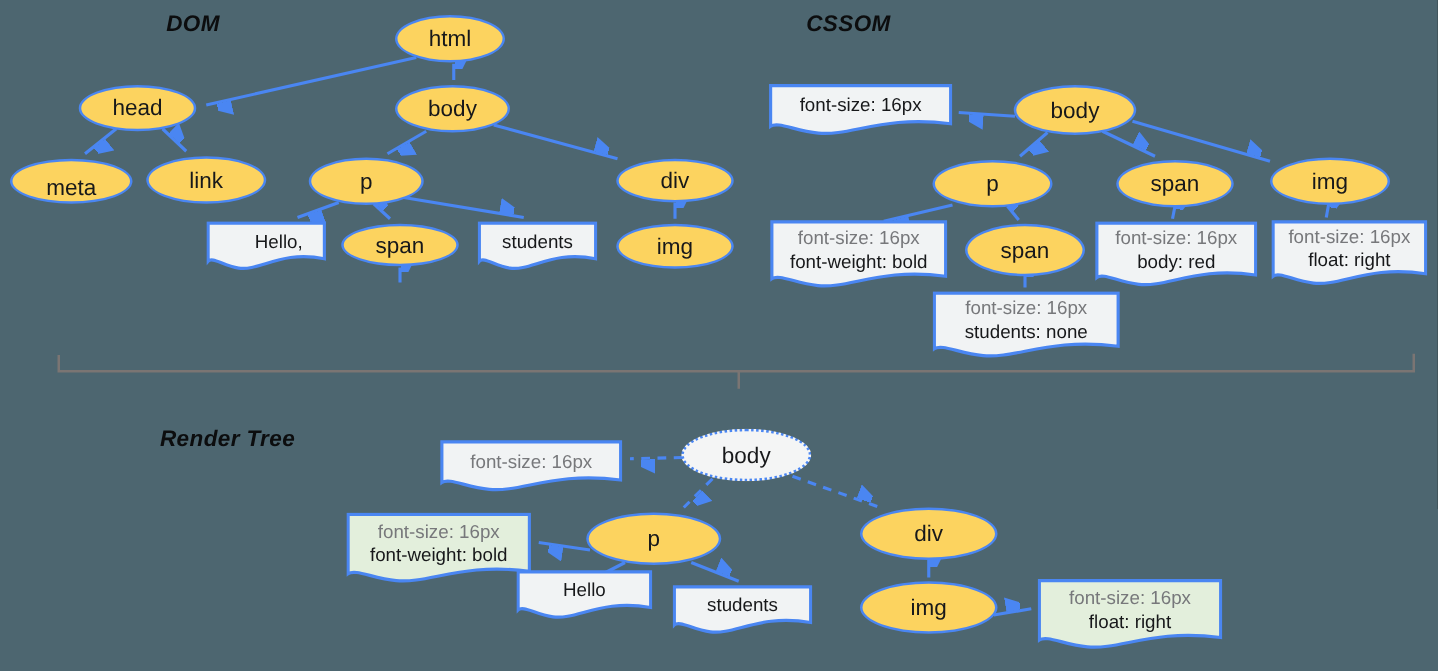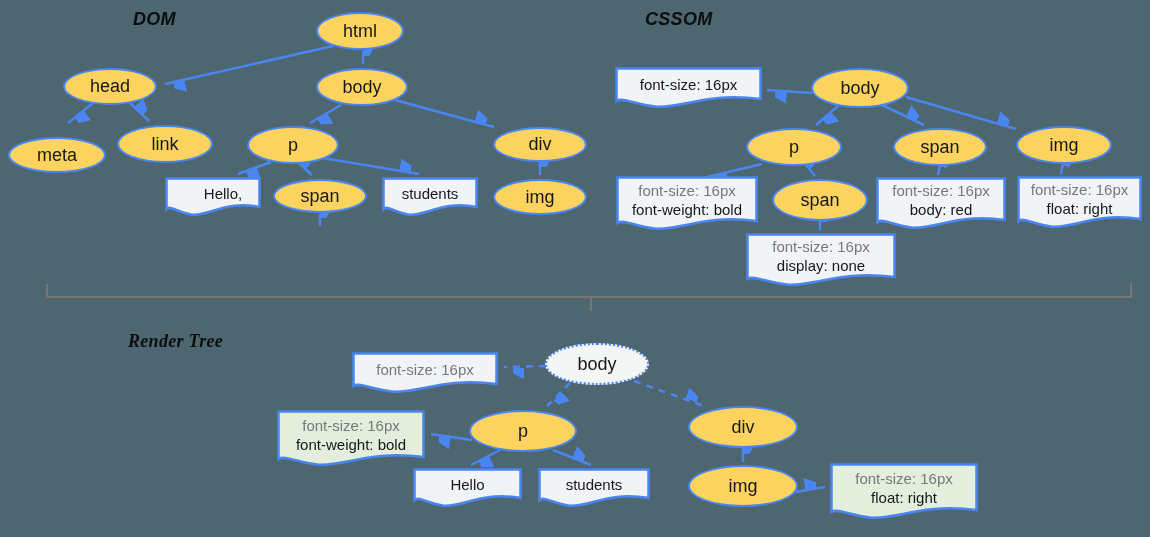--- a/index.html
+++ b/index.html
@@ -75,21 +75,21 @@
   <div class="sec-title" style="left:133px; top:9px;">DOM</div>
   <div class="node" style="left:316px; top:12px;  width:88px; height:38px;">
       <span>html</span>
     </div>
   <div class="node" style="left:63px;  top:68px;  width:94px; height:37px;">
       <span>head</span>
     </div>
   <div class="node" style="left:316px; top:68px;  width:92px; height:38px;">
       <span>body</span>
     </div>
-  <div class="node" style="left:8px;   top:137px; width:98px; height:36px;">
+  <div class="node" style="left:8px;   top:127px; width:98px; height:36px;align-items:flex-end;">
       <span>meta</span>
     </div>
   <div class="node" style="left:117px; top:125px; width:96px; height:38px;">
       <span>link</span>
     </div>
   <div class="node" style="left:247px; top:126px; width:92px; height:38px;">
       <span>p</span>
     </div>
   <div class="node" style="left:493px; top:127px; width:94px; height:35px;">
       <span>div</span>
@@ -154,24 +154,24 @@
         <path d="M1.5,1.5 L123.5,1.5 L123.5,43 C 77.5,36 56.25,53 33.75,50.5 C 17.5,48.5 6.25,41 1.5,45 Z"></path>
       </svg>
     <span class="muted">font-size: 16px</span>
     <span>float: right</span>
   </div>
   <div class="scrollbox" style="left:746px; top:233px; width:150px; height:55px;">
       <svg width="150" height="55">
         <path d="M1.5,1.5 L148.5,1.5 L148.5,44 C 93,37 67.5,54 40.5,51.5 C 21.000000000000004,49.5 7.5,42 1.5,46 Z"></path>
       </svg>
     <span class="muted">font-size: 16px</span>
-    <span>display: none</span>
-  </div>
-
-  <div class="sec-title" style="left:128px; top:331px;font-family:Liberation Serif, serif;">Render Tree</div>
+    <span>students: none</span>
+  </div>
+
+  <div class="sec-title" style="left:128px; top:341px;">Render Tree</div>
   <div class="scrollbox" style="left:352px; top:352px; width:146px; height:43px;">
       <svg width="146" height="43">
         <path d="M1.5,1.5 L144.5,1.5 L144.5,32 C 90.52,25 65.7,42 39.42,39.5 C 20.44,37.5 7.300000000000001,30 1.5,34 Z"></path>
       </svg>
     <span class="muted">font-size: 16px</span>
   </div>
   <div class="node dotted" style="left:545px; top:343px; width:104px; height:42px;">
       <span>body</span>
     </div>
   <div class="scrollbox green" style="left:277px; top:410px; width:148px; height:58px;">
@@ -180,21 +180,21 @@
       </svg>
     <span class="muted">font-size: 16px</span>
     <span>font-weight: bold</span>
   </div>
   <div class="node" style="left:469px; top:410px; width:108px; height:42px;">
       <span>p</span>
     </div>
   <div class="node" style="left:688px; top:406px; width:110px; height:42px;">
       <span>div</span>
     </div>
-  <div class="scrollbox" style="left:413px; top:468px; width:109px; height:41px;">
+  <div class="scrollbox" style="left:413px; top:456px; width:109px; height:41px;">
       <svg width="109" height="41">
         <path d="M1.5,1.5 L107.5,1.5 L107.5,30 C 67.58,23 49.050000000000004,40 29.430000000000003,37.5 C 15.260000000000002,35.5 5.45,28 1.5,32 Z"></path>
       </svg>
       <span>Hello</span>
     </div>
   <div class="scrollbox" style="left:538px; top:468px; width:112px; height:41px;">
       <svg width="112" height="41">
         <path d="M1.5,1.5 L110.5,1.5 L110.5,30 C 69.44,23 50.4,40 30.240000000000002,37.5 C 15.680000000000001,35.5 5.6000000000000005,28 1.5,32 Z"></path>
       </svg>
       <span>students</span>

